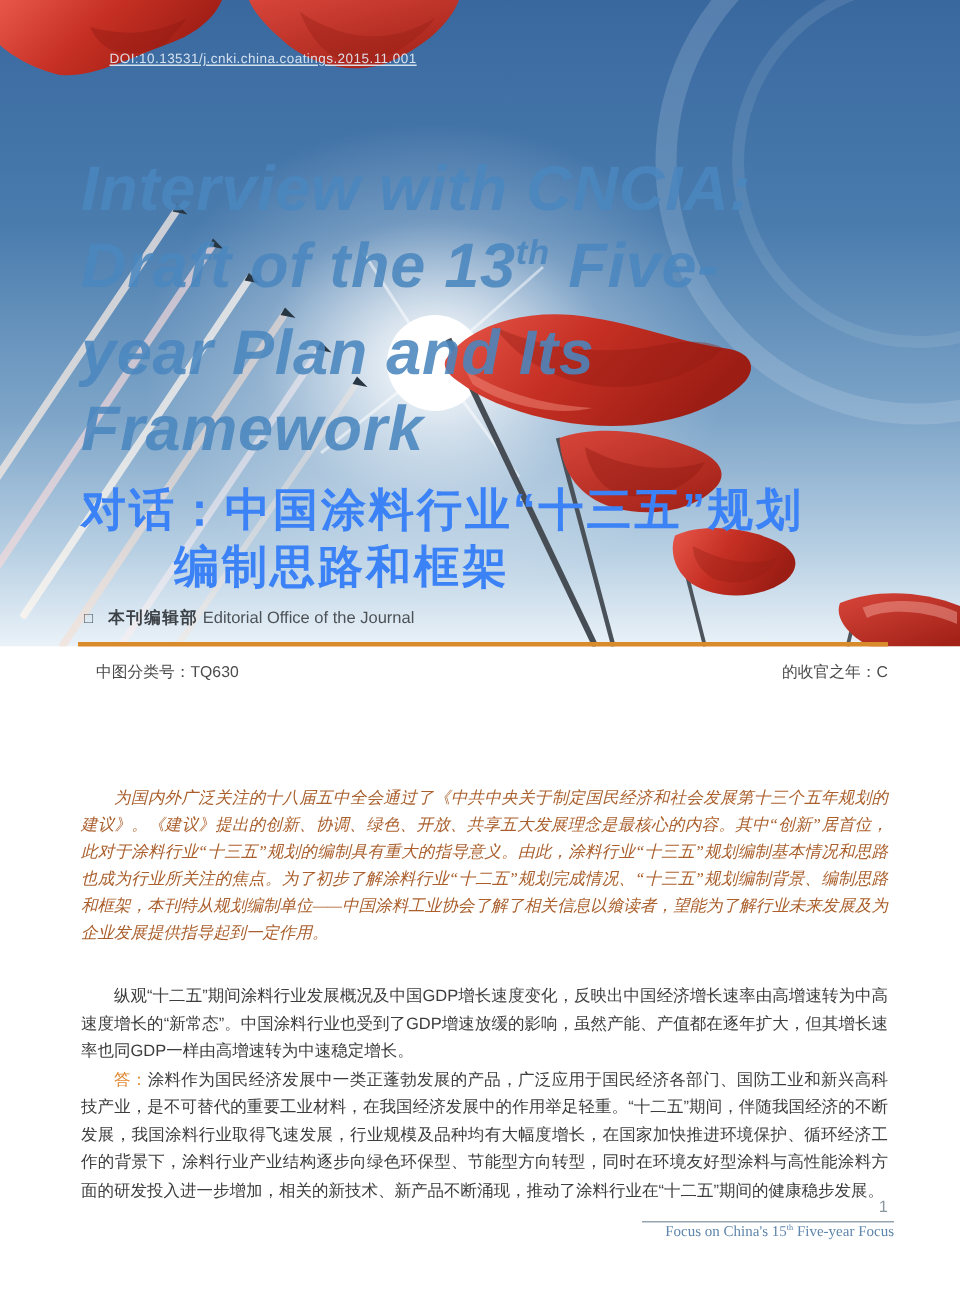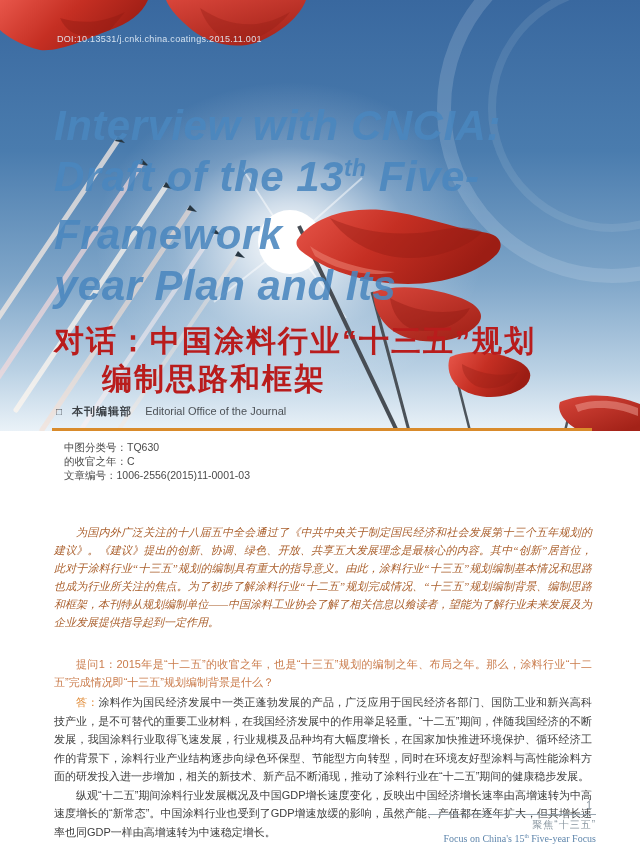--- a/index.html
+++ b/index.html
@@ -5,56 +5,57 @@
   html,body { margin:0; padding:0; background:#ffffff; }
   .page {
     position: relative; width: 640px; height: 867px;
     background: #ffffff; overflow: hidden;
     font-family: "Liberation Sans", sans-serif;
   }
   
   .hero { position:absolute; left:0; top:0; width:640px; height:431px; }
   .hero svg { display:block; }
   .doi {
-    position:absolute; left:57px; top:34px;
+    position:absolute; left:73px; top:34px;
     font-size:9px; letter-spacing:.3px;
     color: rgba(228,238,248,.9);
+    text-decoration: underline;
   }
   .title-en {
     position:absolute; left:54px; top:100px; margin:0;
     font-size:42px; line-height:51px; font-weight:bold; letter-spacing:.5px;
     color: rgba(74,134,190,.88);
     font-style: italic;
   }
   .title-en .tl { display:block; white-space:nowrap; }
   .title-en sup, .focus-en sup {
     font-size:55%; position:relative; top:-0.65em; vertical-align:baseline;margin-top:16px;
   }
   .title-zh {
     position:absolute; left:54px; top:322px; margin:0;
     font-size:30px; line-height:38px; font-weight:bold;
-    color:#b91c1c; letter-spacing:2px; white-space:nowrap;
-  }
-  .title-zh .zh2 { display:block; margin-left:48px; }
+    color:#3b82f6; letter-spacing:2px; white-space:nowrap;
+  }
+  .title-zh .zh2 { display:block; margin-left:62px; }
   .byline {
     position:absolute; left:56px; top:404px;
     font-size:11px; color:#3d4247;
   }
   .byline .marker { font-size:10px; margin-right:7px; color:#4a4f55; }
   .byline .name-zh { font-weight:bold; letter-spacing:1px; }
-  .byline .name-en { margin-left:10px; color:#4d5257; }
+  .byline .name-en { margin-left:0; color:#4d5257; }
   
   .rule-orange {
     position:absolute; left:52px; top:428px; width:540px; height:3px;
     background:#d98b2b;
   }
   .meta-row {
     position:absolute; left:64px; top:441px; width:528px;
     display:flex; justify-content:space-between;
-    font-size:10.5px; color:#4a4a4a;flex-direction:column;
+    font-size:10.5px; color:#4a4a4a;
   }
   
   .article-body {
     position:absolute; left:54px; top:523px; width:538px;
     text-align: justify;
   }
   .article-body p { margin:0; }
   p.intro {
     font-family:"Liberation Serif", serif; font-style:italic;
     font-size:11px; line-height:18px; color:#aa5f2c;
@@ -165,51 +166,48 @@
 
       <path d="M560,402 C584,392 616,394 640,404 L640,431 L580,431 C566,424 556,412 560,402 Z" fill="url(#red2)"></path>
       <path d="M575,405 C595,398 620,400 638,408 L638,416 C615,406 590,406 578,412 Z" fill="#f0a095" opacity="0.5"></path>
     </svg>
 
     <div class="doi">DOI:10.13531/j.cnki.china.coatings.2015.11.001</div>
 
     <h1 class="title-en">
       <span class="tl">Interview with CNCIA:</span>
       <span class="tl"><span>Draft of the 13</span><sup>th</sup><span> Five-</span></span>
+      <span class="tl">year Plan and Its</span>
       <span class="tl">Framework</span>
-      <span class="tl">year Plan and Its</span>
     </h1>
 
     <h2 class="title-zh">
       <span class="zh1">对话：中国涂料行业“十三五”规划</span>
       <span class="zh2">编制思路和框架</span>
     </h2>
 
     <div class="byline">
       <span class="marker">□</span>
       <span class="name-zh">本刊编辑部</span>
       <span class="name-en">Editorial Office of the Journal</span>
     </div>
   </div>
 
   <div class="rule-orange"></div>
 
   <div class="meta-row">
     <span>中图分类号：TQ630</span>
     <span>的收官之年：C</span>
-    <span>文章编号：1006-2556(2015)11-0001-03</span>
   </div>
 
   <div class="article-body">
     <p class="intro">为国内外广泛关注的十八届五中全会通过了《中共中央关于制定国民经济和社会发展第十三个五年规划的建议》。《建议》提出的创新、协调、绿色、开放、共享五大发展理念是最核心的内容。其中“创新”居首位，此对于涂料行业“十三五”规划的编制具有重大的指导意义。由此，涂料行业“十三五”规划编制基本情况和思路也成为行业所关注的焦点。为了初步了解涂料行业“十二五”规划完成情况、“十三五”规划编制背景、编制思路和框架，本刊特从规划编制单位——中国涂料工业协会了解了相关信息以飨读者，望能为了解行业未来发展及为企业发展提供指导起到一定作用。</p>
-    <p class="question">提问1：2015年是“十二五”的收官之年，也是“十三五”规划的编制之年、布局之年。那么，涂料行业“十二五”完成情况即“十三五”规划编制背景是什么？</p>
+    <p class="answer">纵观“十二五”期间涂料行业发展概况及中国GDP增长速度变化，反映出中国经济增长速率由高增速转为中高速度增长的“新常态”。中国涂料行业也受到了GDP增速放缓的影响，虽然产能、产值都在逐年扩大，但其增长速率也同GDP一样由高增速转为中速稳定增长。</p>
     <p class="answer"><span class="ans-label">答：</span><span>涂料作为国民经济发展中一类正蓬勃发展的产品，广泛应用于国民经济各部门、国防工业和新兴高科技产业，是不可替代的重要工业材料，在我国经济发展中的作用举足轻重。“十二五”期间，伴随我国经济的不断发展，我国涂料行业取得飞速发展，行业规模及品种均有大幅度增长，在国家加快推进环境保护、循环经济工作的背景下，涂料行业产业结构逐步向绿色环保型、节能型方向转型，同时在环境友好型涂料与高性能涂料方面的研发投入进一步增加，相关的新技术、新产品不断涌现，推动了涂料行业在“十二五”期间的健康稳步发展。</span></p>
-    <p class="answer">纵观“十二五”期间涂料行业发展概况及中国GDP增长速度变化，反映出中国经济增长速率由高增速转为中高速度增长的“新常态”。中国涂料行业也受到了GDP增速放缓的影响，虽然产能、产值都在逐年扩大，但其增长速率也同GDP一样由高增速转为中速稳定增长。</p>
   </div>
 
   <div class="footer">
     <div class="pageno">1</div>
     <div class="footer-line"></div>
-    <div class="focus-zh">聚焦“十三五”</div>
     <div class="focus-en"><span>Focus on China's 15</span><sup>th</sup><span> Five-year Focus</span></div>
   </div>
 
 </div>
 
 </body></html>

